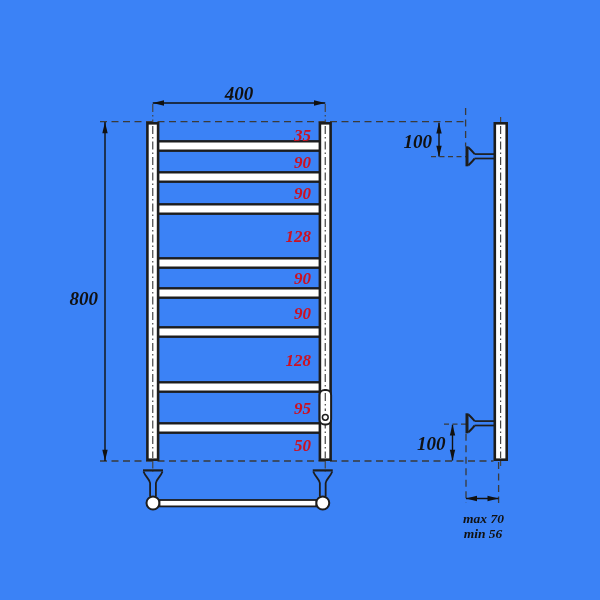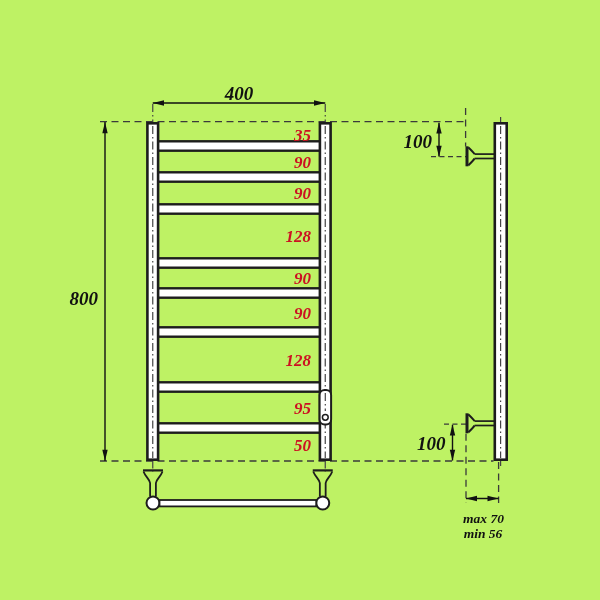--- a/index.html
+++ b/index.html
@@ -1,19 +1,19 @@
 <!DOCTYPE html>
 <html style="--color-accent: #cc1122; --color-line: #1d1d1d;"><head>
 <meta charset="utf-8">
 <style>
   html,body{margin:0;padding:0;background:#fff;}
   .canvas{
     position:relative;
     width:600px;height:600px;
-    background:#bef264;
+    background:#3b82f6;
     font-family:"Liberation Serif","DejaVu Serif",serif;
     overflow:hidden;
   }
   svg{display:block;}
   .dim-text{
     font-family:"Liberation Serif","DejaVu Serif",serif;
     font-style:italic;font-weight:700;
     font-size:19px;fill:#111111;
   }
   .seg-text{

